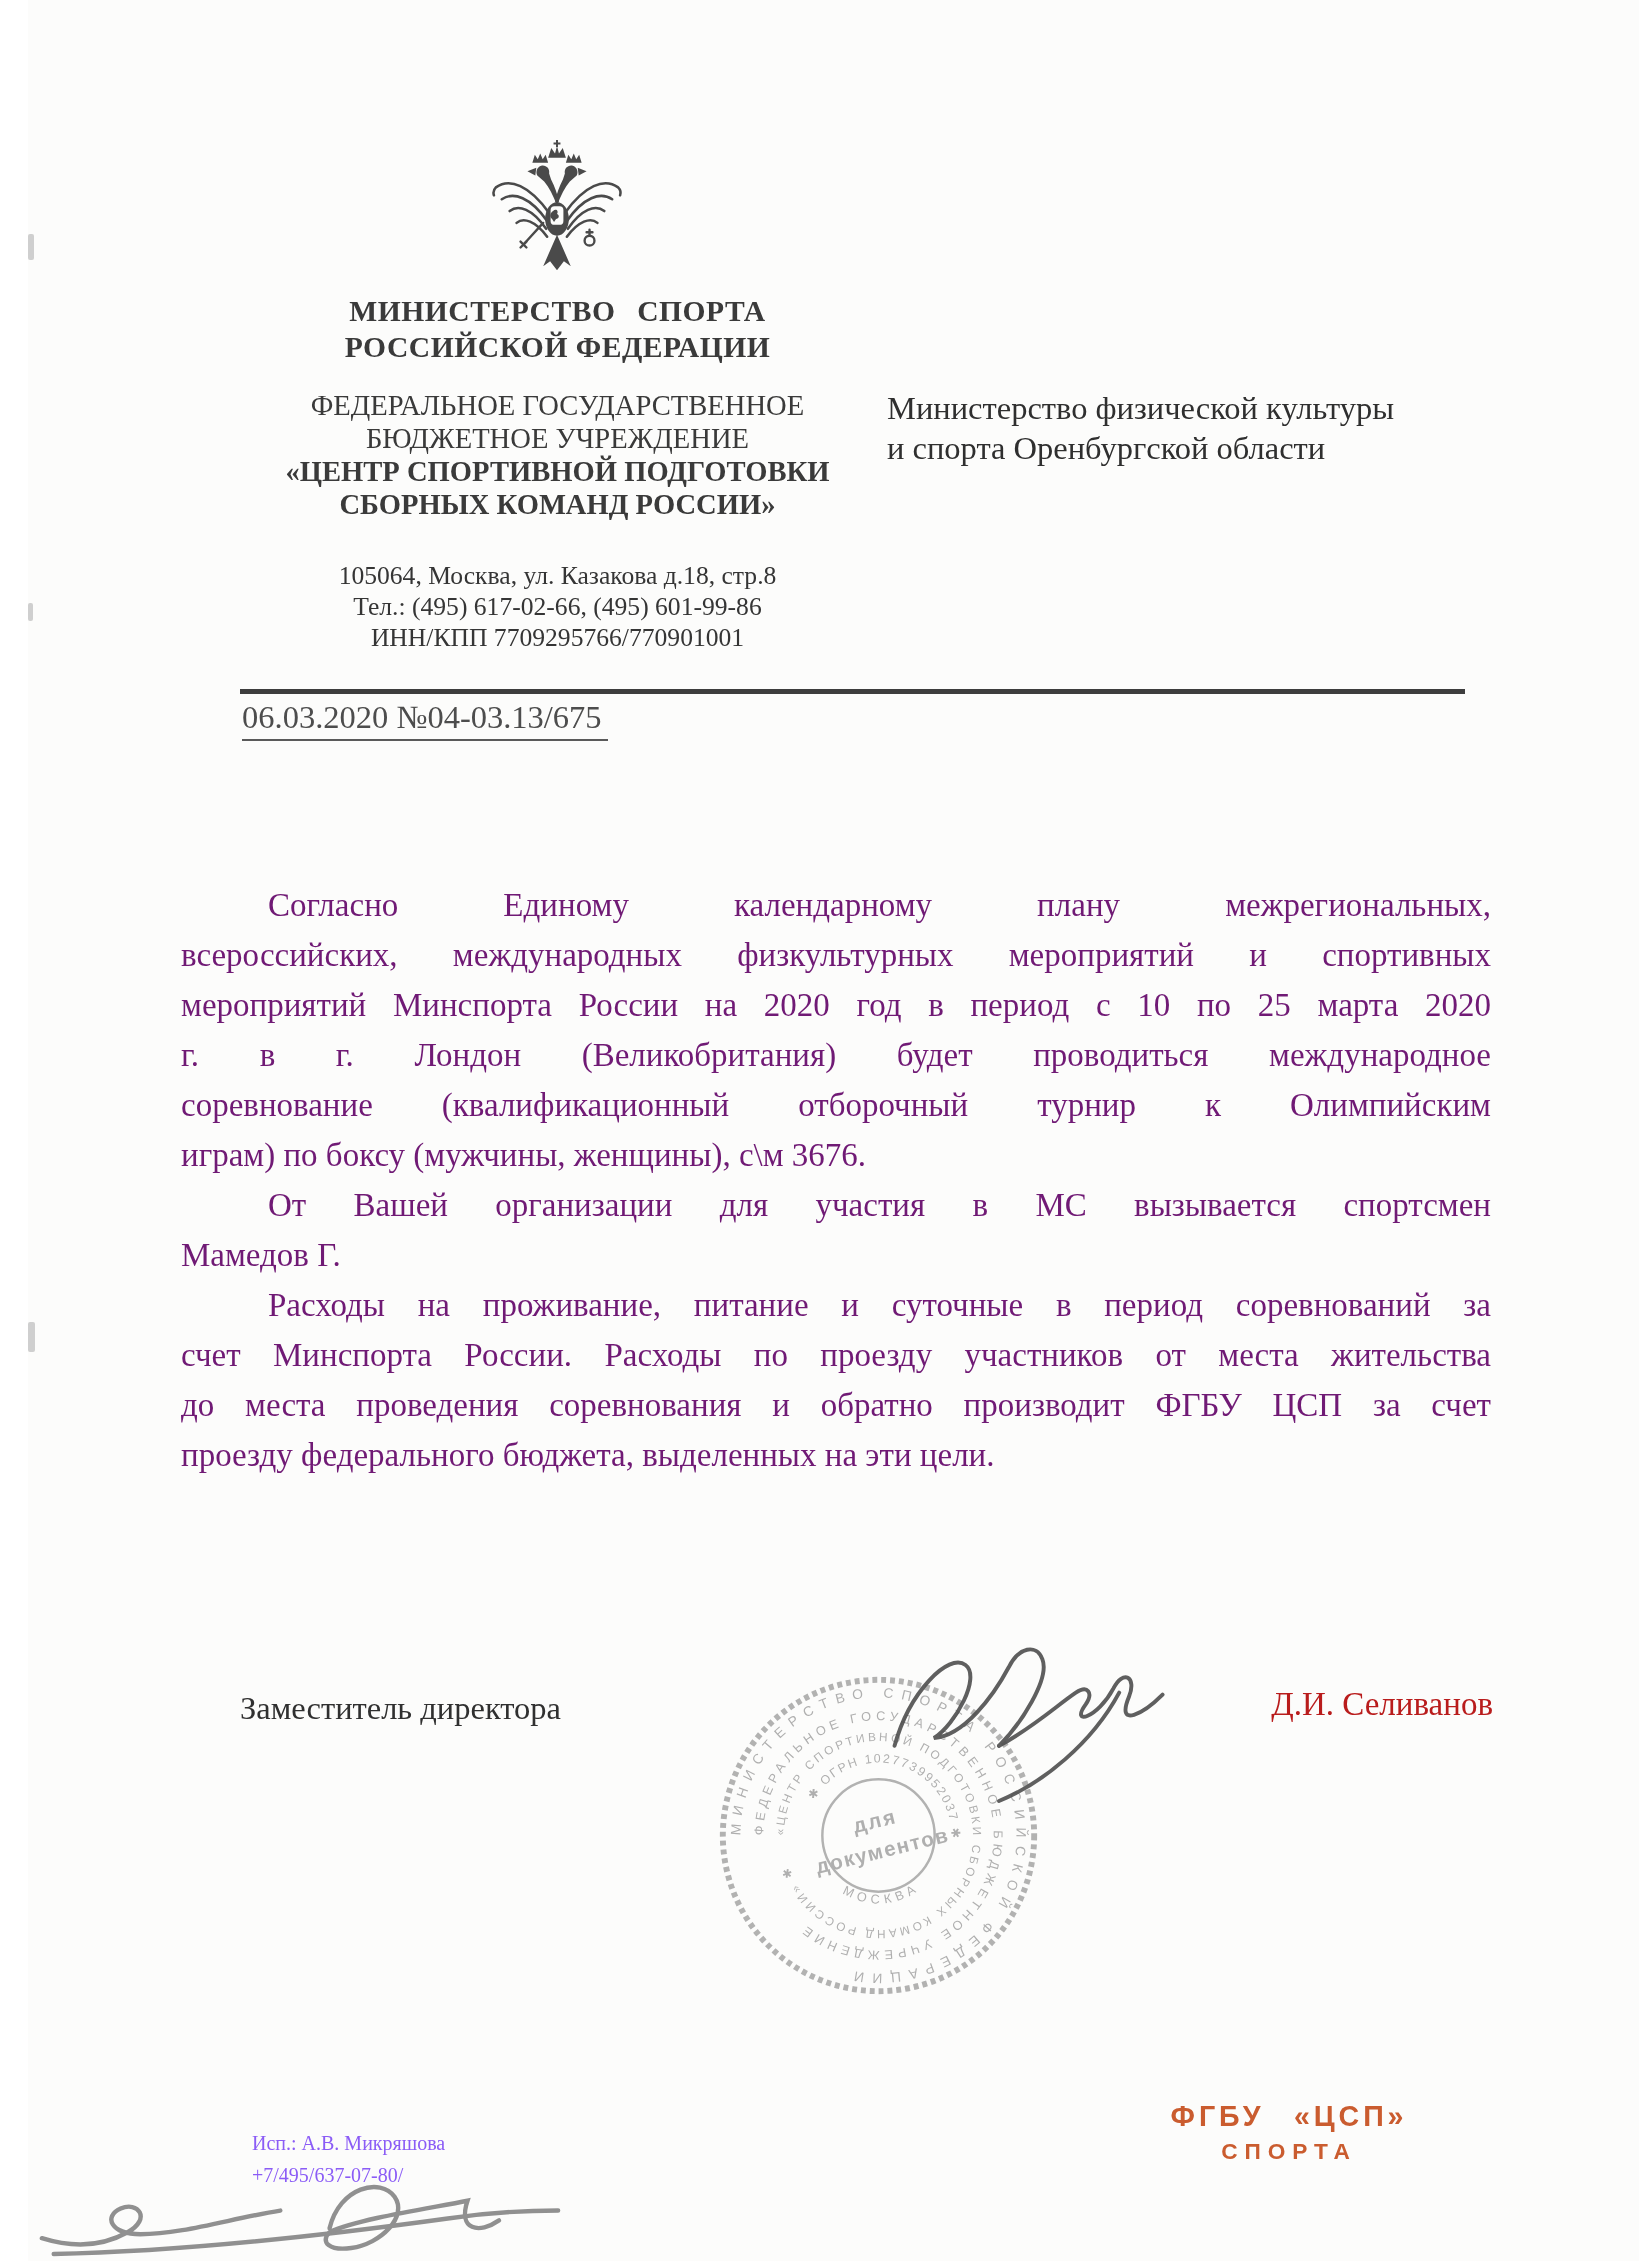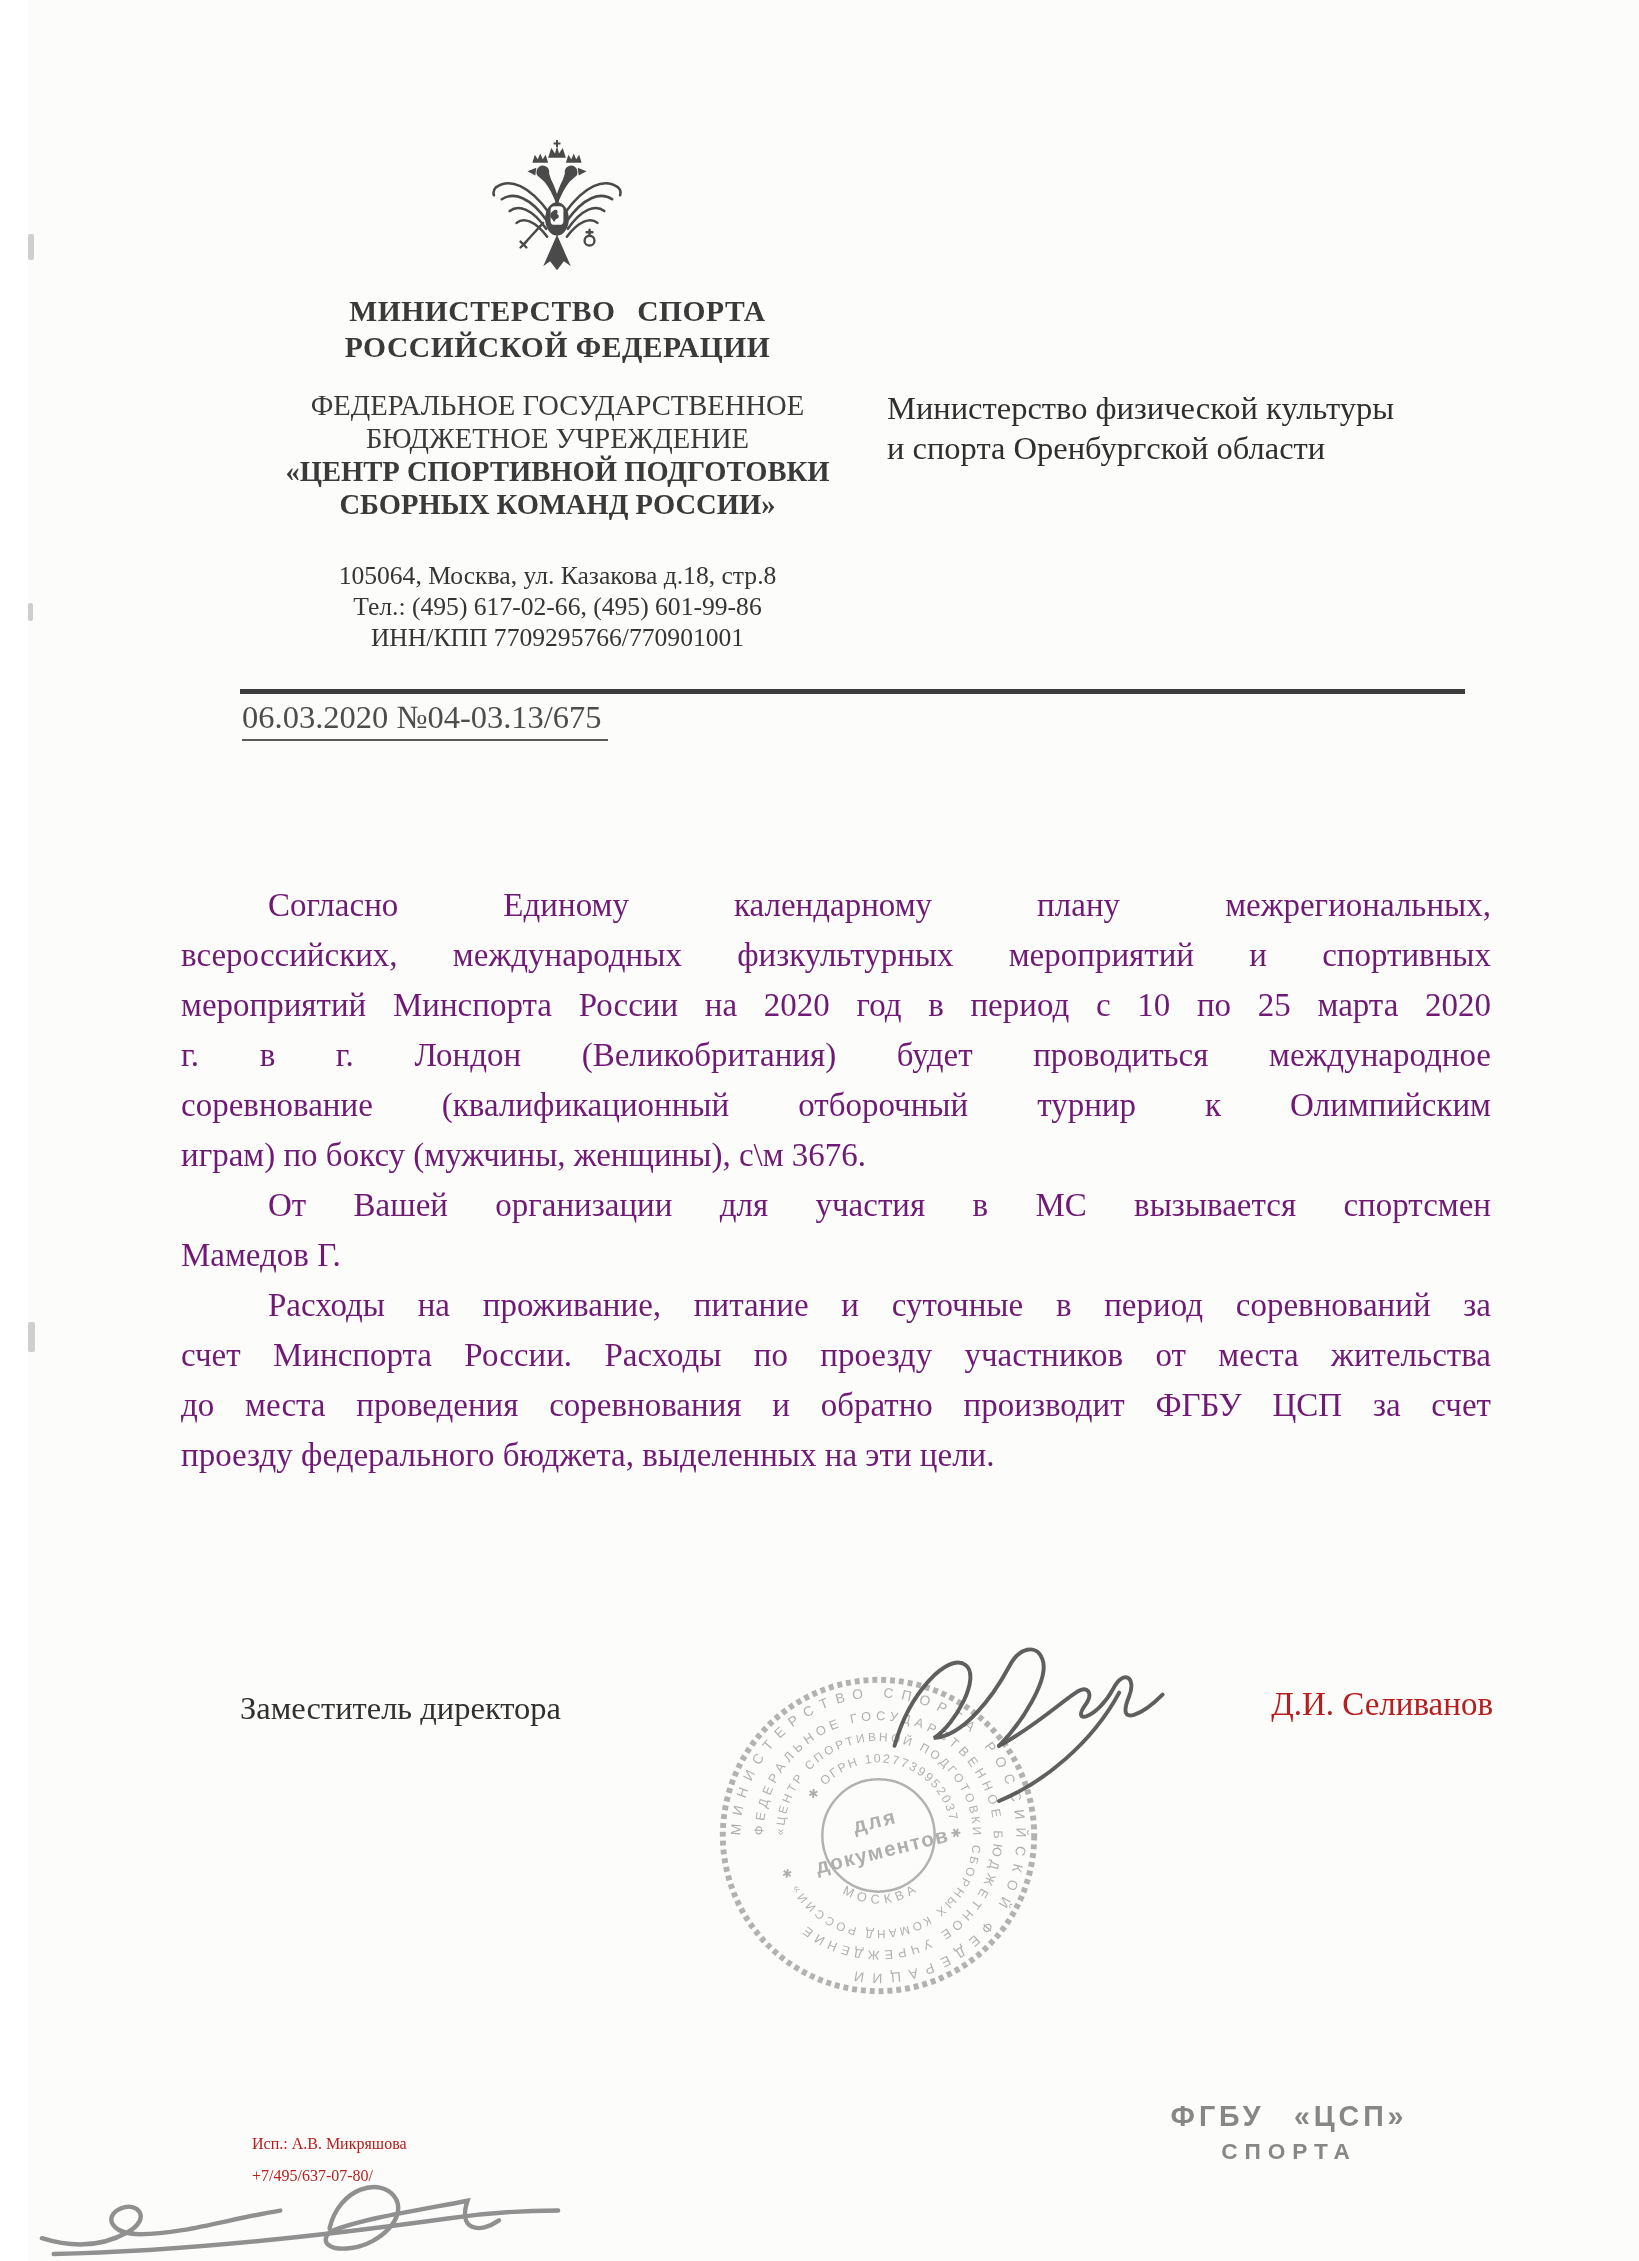--- a/index.html
+++ b/index.html
@@ -31,22 +31,22 @@
 
   
   .sig-title { left:212px; top:1690px; font-size:32.5px; color:#303030; }
   .sig-name  { right:174px; top:1686px; font-size:33px; color:#b91c1c;text-align:right; }
 
   
   .stamp { left:683px; top:1668px; opacity:.82; }
   .pen-sig { left:837px; top:1598px; }
 
   
-  .executor { left:224px; top:2128px; font-size:16px; line-height:31.5px; color:#b91c1c; }
-  .mail-stamp { left:1123px; top:2100px; width:276px; text-align:center; color:#737373;
+  .executor { left:224px; top:2128px; font-size:20px; line-height:31.5px; color:#8b5cf6; }
+  .mail-stamp { left:1123px; top:2100px; width:276px; text-align:center; color:#c2410c;
                 font-family:"Liberation Sans", sans-serif; font-weight:bold; opacity:.85; }
   .mail-stamp .l1 { font-size:28.6px; letter-spacing:3.9px; word-spacing:17.7px; }
   .mail-stamp .l2 { font-size:22.7px; letter-spacing:6.9px; margin-top:4.9px; }
   .foot-sig { left:5.9px; top:2173px; }
 
   .smudge { background:#9a9a9a; opacity:.45; border-radius:2px; }
 </style>
 </head>
 <body>
 

